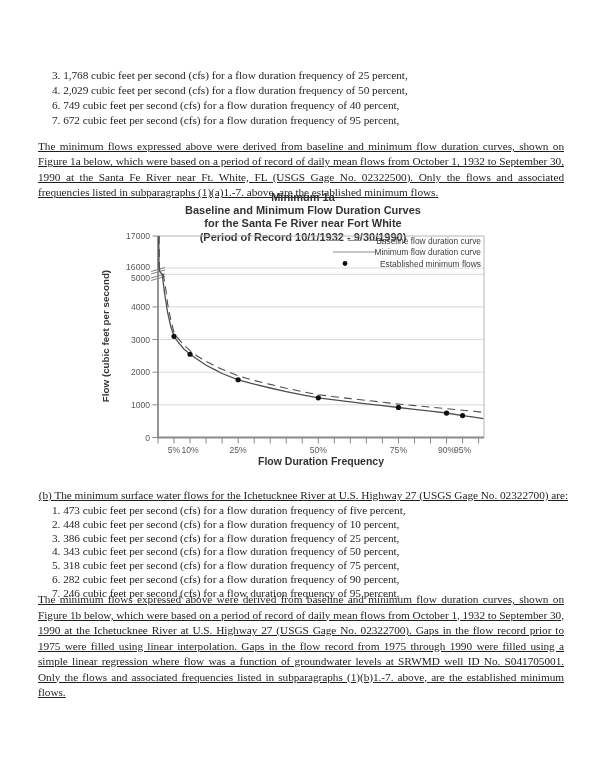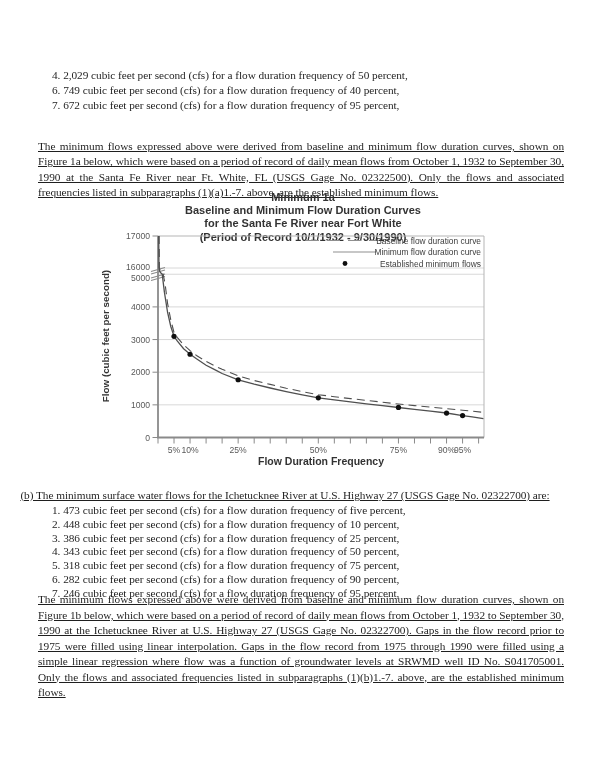--- a/index.html
+++ b/index.html
@@ -6,30 +6,31 @@
   body{width:600px;height:776px;background:#ffffff;font-family:"Liberation Serif", serif;}
   .page{position:relative;width:600px;height:776px;background:#ffffff;overflow:hidden;color:#1f1f1f;}
   .list-block{position:absolute;font-size:11.3px;letter-spacing:-0.05px;white-space:nowrap;}
   .para{position:absolute;margin:0;font-size:11.3px;text-align:justify;letter-spacing:-0.05px;text-decoration:underline;}
   #list-a{left:52px;top:68px;line-height:15px;}
   #para-a{left:38px;top:139px;width:526px;line-height:15.4px;}
   #fig-title{position:absolute;left:38px;top:191px;width:530px;text-align:center;
              font-family:"Liberation Sans", sans-serif;font-weight:bold;font-size:11px;
              line-height:13.2px;color:#333333;}
   #chart-svg{position:absolute;left:0;top:180px;width:600px;height:300px;}
-  #para-b-intro{left:20px;top:489px;width:530px;text-align:center;}
+  #para-b-intro{left:38px;top:489px;width:530px;text-align:right;}
   #list-b{left:52px;top:504px;line-height:13.8px;}
   #para-b{left:38px;top:592px;width:526px;line-height:15.5px;}
 </style>
 </head>
 <body>
 
 <div class="page">
 
   <div id="list-a" class="list-block">
+      <div>3. 1,768 cubic feet per second (cfs) for a flow duration frequency of 25 percent,</div>
       <div>4. 2,029 cubic feet per second (cfs) for a flow duration frequency of 50 percent,</div>
       <div>6. 749 cubic feet per second (cfs) for a flow duration frequency of 40 percent,</div>
       <div>7. 672 cubic feet per second (cfs) for a flow duration frequency of 95 percent,</div>
     </div>
 
   <p id="para-a" class="para">The minimum flows expressed above were derived from baseline and minimum flow duration curves, shown on Figure 1a below, which were based on a period of record of daily mean flows from October 1, 1932 to September 30, 1990 at the Santa Fe River near Ft. White, FL (USGS Gage No. 02322500). Only the flows and associated frequencies listed in subparagraphs (1)(a)1.-7. above, are the established minimum flows.</p>
 
   <div id="fig-title">
       <div>Minimum 1a</div>
       <div>Baseline and Minimum Flow Duration Curves</div>

